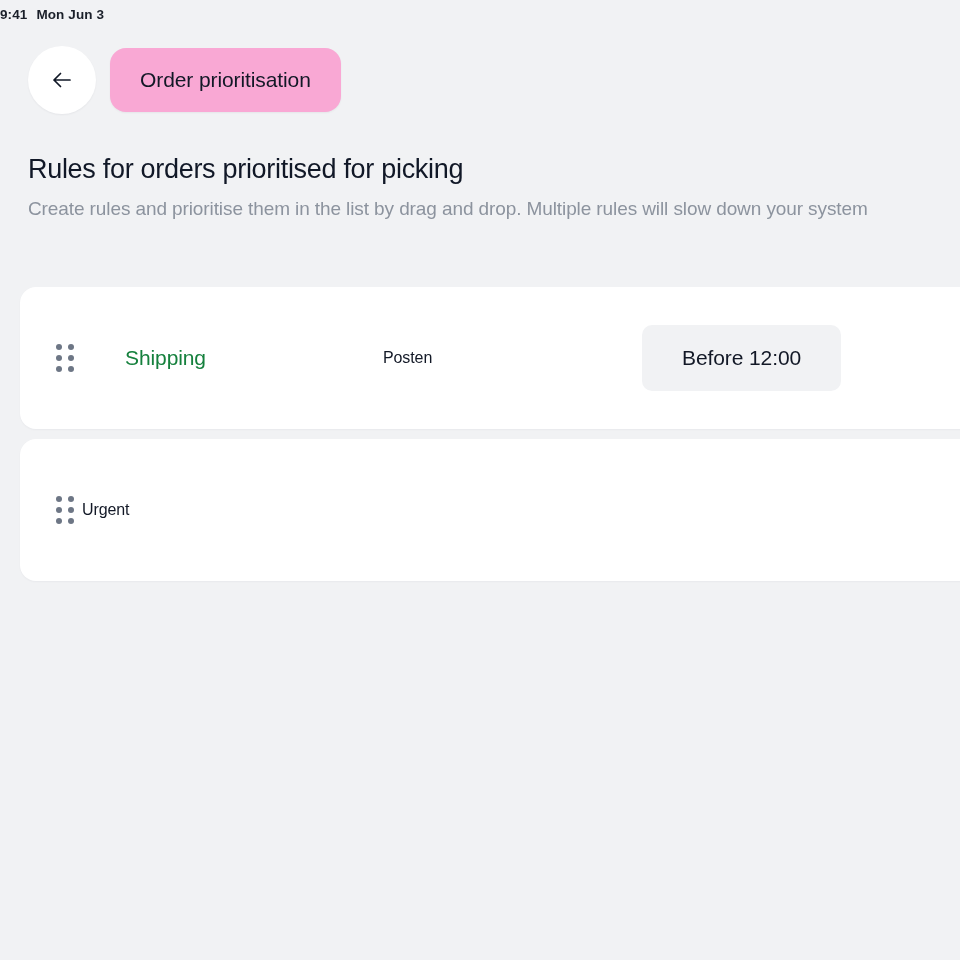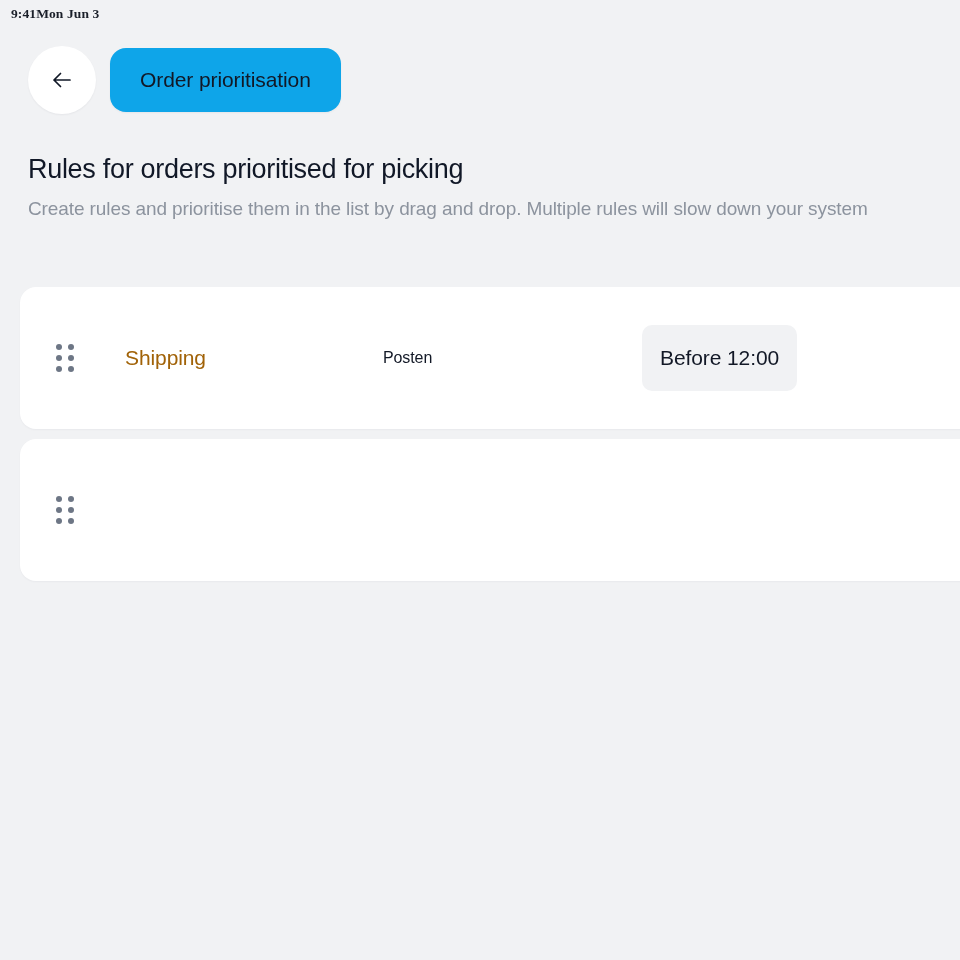--- a/index.html
+++ b/index.html
@@ -25,34 +25,33 @@
 
   
   .statusbar {
     position: absolute;
     top: 0;
     left: 0;
     width: 960px;
     height: 28px;
     display: flex;
     align-items: center;
-    padding-left: 11px;
-    box-sizing: border-box;
-    font-family: Liberation Serif, serif;
+    box-sizing: border-box;
   }
   .status-time {
     font-size: 13.5px;
     font-weight: bold;
     color: #1a1f29;
     letter-spacing: 0.1px;
   }
   .status-date {
     font-size: 13.5px;
     font-weight: bold;
     color: #1a1f29;
+    margin-left: 9px;
     letter-spacing: 0.1px;
   }
 
   
   .topnav {
     position: absolute;
     top: 46px;
     left: 28px;
     display: flex;
     align-items: center;
@@ -67,21 +66,21 @@
     align-items: center;
     justify-content: center;
     cursor: pointer;
     flex: none;
   }
   .back-btn svg { display: block; }
 
   .title-pill {
     margin-left: 14px;
     height: 64px;
-    background: #0ea5e9;
+    background: #f9a8d4;
     border-radius: 16px;
     display: flex;
     align-items: center;
     padding: 0 30px;
     box-shadow: 0 1px 2px rgba(16, 24, 40, 0.05);
     box-sizing: border-box;
     cursor: pointer;
   }
   .title-pill-label {
     font-size: 21px;
@@ -150,42 +149,42 @@
     width: 6px;
     height: 6px;
     border-radius: 50%;
     background: #6d7685;
   }
 
   .rule-type {
     width: 258px;
     margin-left: 43px;
     font-size: 21px;
-    color: #a16207;
+    color: #15803d;
     letter-spacing: -0.1px;
     flex: none;
     white-space: nowrap;
   }
   .rule-value {
     width: 259px;
     font-size: 16px;
     color: #121826;
     letter-spacing: -0.1px;
     flex: none;
     white-space: nowrap;
   }
   .rule-chip-wrap {
     flex: none;
   }
   .rule-chip {
     display: inline-flex;
     align-items: center;
     justify-content: center;
     height: 66px;
-    padding: 0 18px;
+    padding: 0 40px;
     background: #f1f2f4;
     border-radius: 10px;
     font-size: 21px;
     color: #121826;
     letter-spacing: -0.1px;
     white-space: nowrap;
     cursor: pointer;
     box-sizing: border-box;
   }
 </style>
@@ -237,17 +236,18 @@
 
     <div class="rule-card">
       <div class="drag-handle">
         <span></span>
           <span></span>
           <span></span>
           <span></span>
           <span></span>
           <span></span>
       </div>
+      <div class="rule-value">Urgent</div>
     </div>
 
   </div>
 
 </div>
 
 </body></html>

